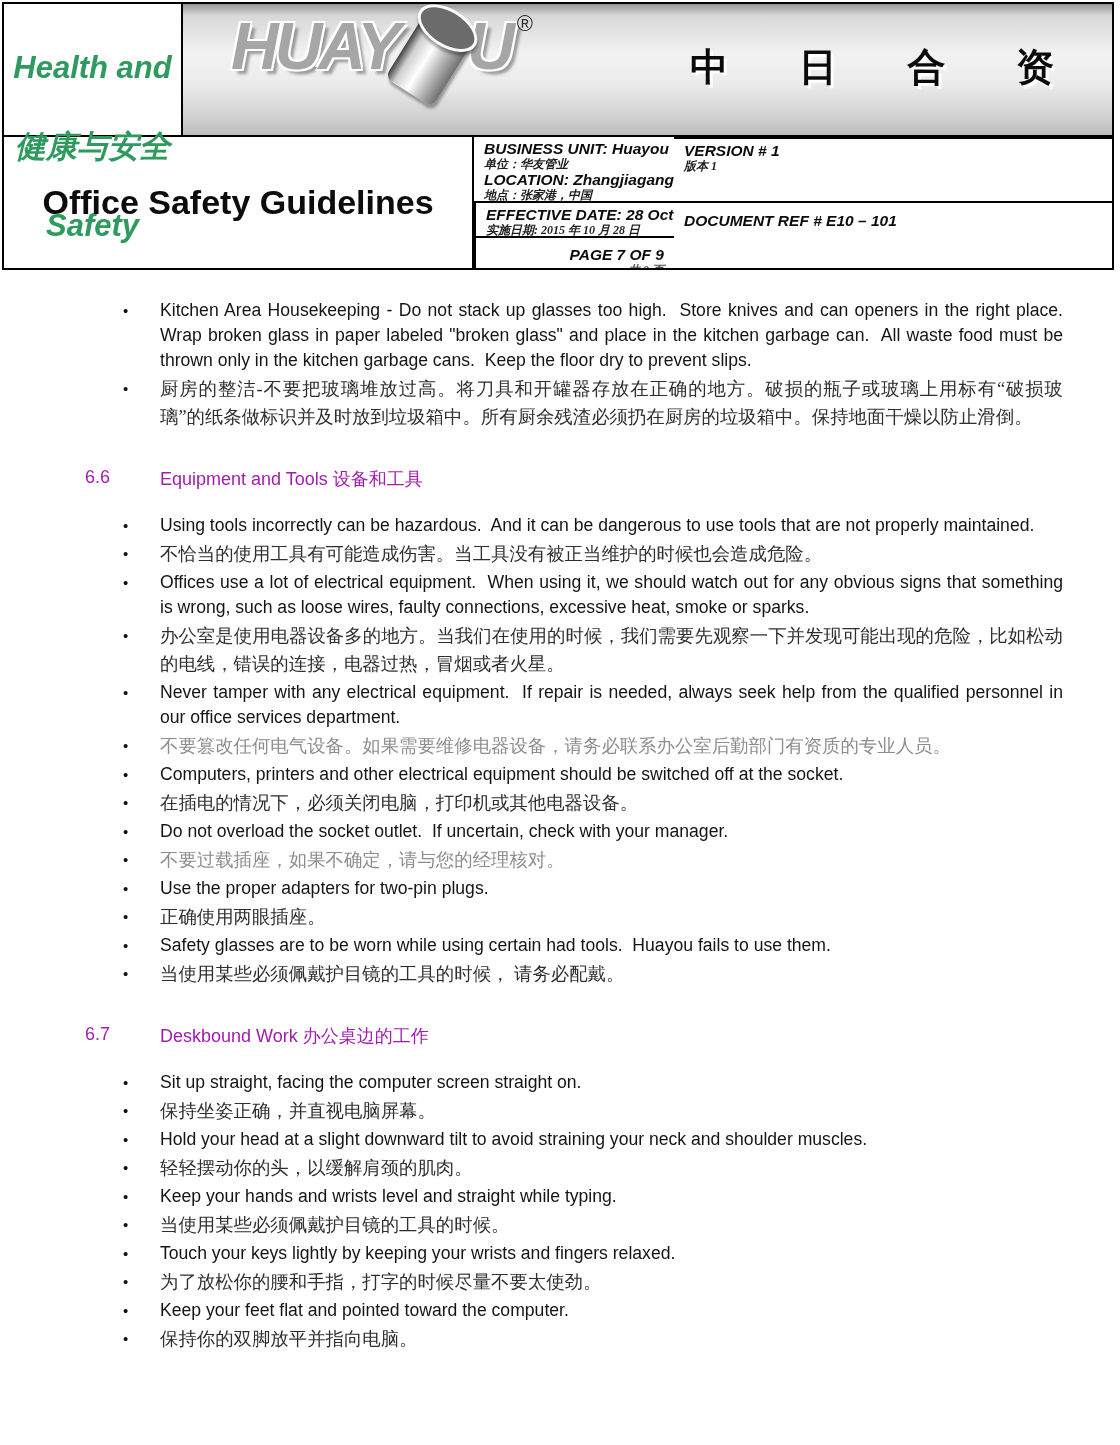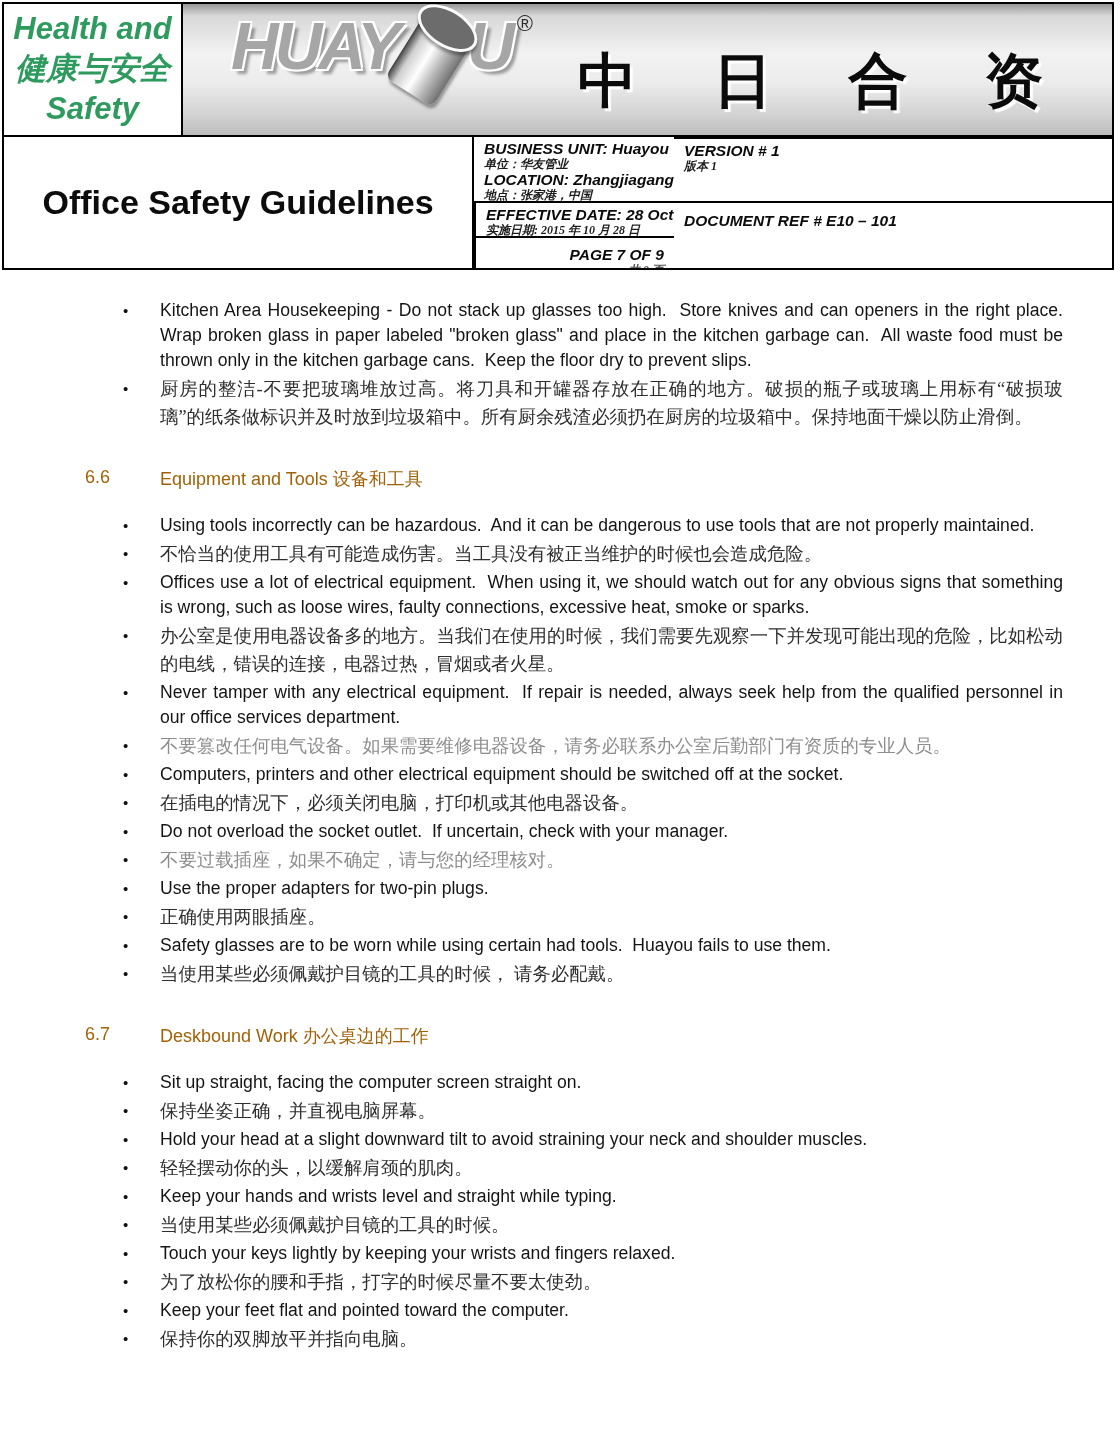--- a/index.html
+++ b/index.html
@@ -19,21 +19,21 @@
 
   
   .doc-header{margin:2px 6px 0 2px;border:2px solid var(--border);}
   .hdr-top{display:flex;height:133px;border-bottom:2px solid var(--border);}
   .hs-badge{
     width:179px;border-right:2px solid var(--border);background:#fff;
     text-align:center;padding-top:5px;
   }
   .hs-line{
     color:var(--accent-green);font-weight:700;font-style:italic;
-    font-size:31px;line-height:40px;letter-spacing:0px;
+    font-size:31px;line-height:40px;letter-spacing:0px;margin-top:39px;
   }
   .hs-line.zh{font-family:"Liberation Serif","DejaVu Serif",serif;font-size:31px;font-weight:700;}
   .logo-band{
     flex:1;position:relative;overflow:hidden;
     background:linear-gradient(180deg,#969696 0%,#d8d8d8 9%,#f2f2f2 38%,#ececec 60%,#d2d2d2 85%,#bdbdbd 100%);
   }
   .logo{position:absolute;left:48px;top:5px;}
   .logo-row{display:flex;align-items:flex-start;height:78px;}
   .logo-word{
     font-style:italic;font-weight:900;font-size:66px;line-height:74px;
@@ -50,21 +50,21 @@
     position:absolute;left:3px;top:-2px;width:66px;height:38px;border-radius:50%;
     background:#6c6c6c;border:3px solid #fbfbfb;box-shadow:2px 3px 3px rgba(0,0,0,.35);
   }
   .logo-reg{font-size:22px;font-weight:400;color:#2c2c2c;margin:2px 0 0 6px;font-style:normal;}
   .logo-name{
     margin:-24px 0 0 8px;font-style:italic;font-weight:900;font-size:33px;color:#000;
     letter-spacing:0px;position:relative;z-index:3;
     text-shadow:2px 2px 0 #fff,-2px -2px 0 #fff,2px -2px 0 #fff,-2px 2px 0 #fff,4px 5px 2px rgba(0,0,0,.3);
   }
   .jv-text{
-    position:absolute;right:39px;top:38px;font-size:59px;font-weight:700;color:#0b0b0b;
+    position:absolute;right:28px;top:38px;font-size:38px;font-weight:700;color:#0b0b0b;
     letter-spacing:30px;white-space:nowrap;font-family:"Liberation Sans","DejaVu Sans",sans-serif;
     text-shadow:3px 3px 1px rgba(255,255,255,.95);
   }
 
   .hdr-bottom{display:flex;height:131px;background:#fff;}
   .title-cell{
     width:470px;border-right:2px solid var(--border);
     display:flex;flex-direction:column;justify-content:center;align-items:center;
   }
   .doc-title{font-size:34px;font-weight:700;color:#0c0c0c;}
@@ -92,21 +92,21 @@
   .bullet-text{
     flex:1;text-align:justify;line-height:25px;color:#141414;white-space:pre-wrap;
   }
   .bullet-row.zh .bullet-text{
     line-height:28px;font-size:18.4px;color:#2e2e2e;
     font-family:"Liberation Serif","DejaVu Serif",serif;
   }
   .bullet-row.zh .bullet-dot{line-height:28px;}
   .bullet-row.muted .bullet-text{color:var(--muted-text);}
   .section{margin-top:36px;}
-  .section-header{display:flex;margin:0 0 22px 0;font-size:18px;color:#a16207;}
+  .section-header{display:flex;margin:0 0 22px 0;font-size:18px;color:#a21caf;}
   .sec-num{width:75px;flex:none;}
   .sec-title{white-space:nowrap;}
 </style>
 </head>
 <body>
 
 <div class="page">
 
   <div class="doc-header">
     <div class="hdr-top">

